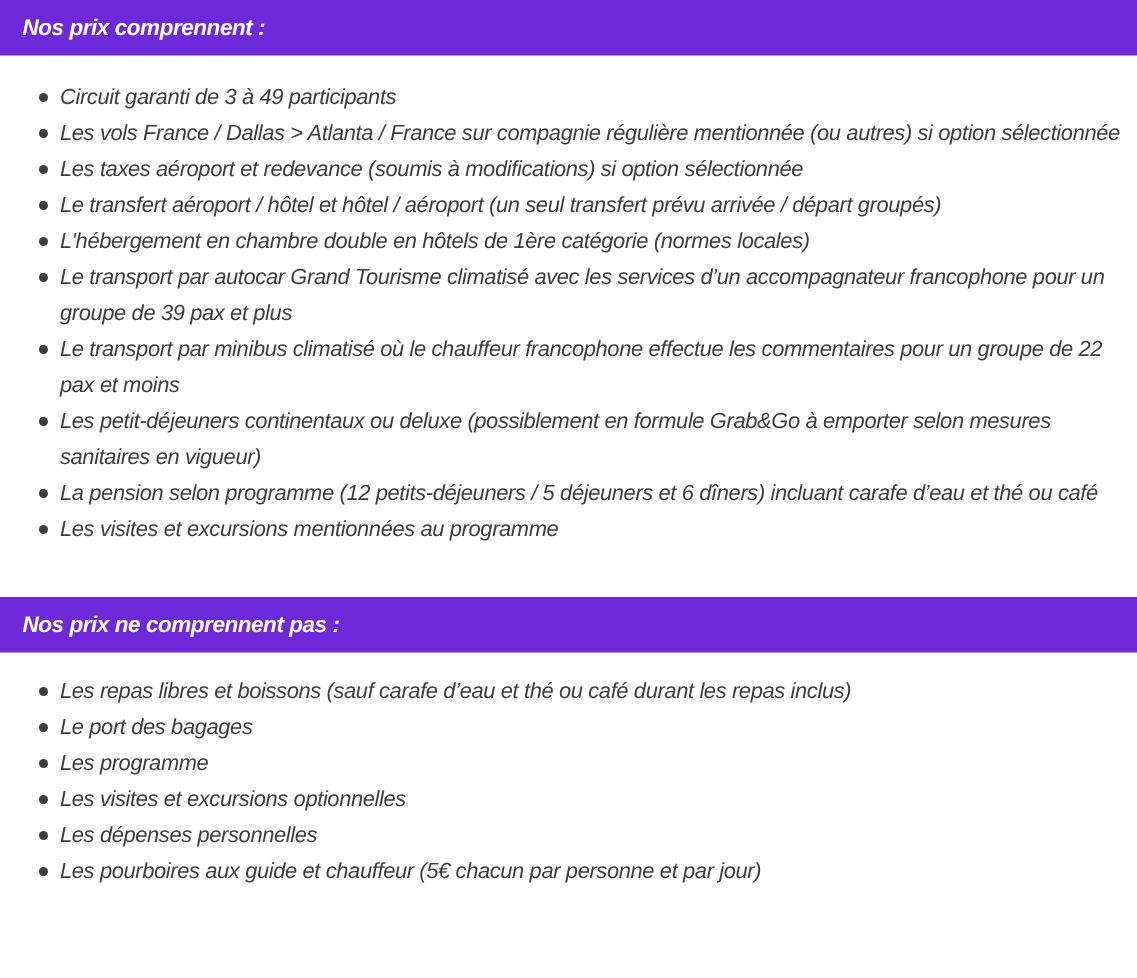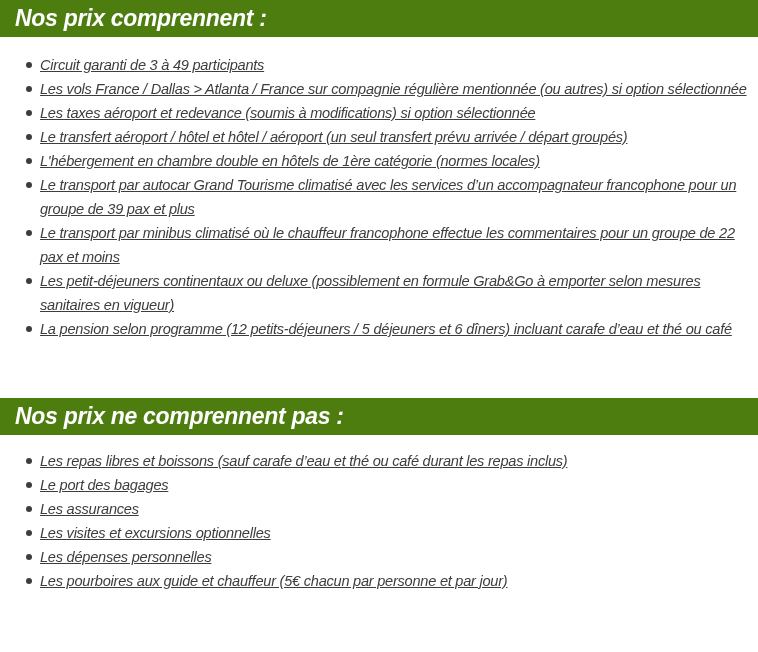--- a/index.html
+++ b/index.html
@@ -12,38 +12,37 @@
     body {
       font-family: "Liberation Sans", "DejaVu Sans", sans-serif;
       color: #3d3d3d;
       position: relative;
     }
     .section-header {
       position: absolute;
       left: 0;
       width: 758px;
       height: 37px;
-      background: #4d7c0f;
+      background: #6d28d9;
       color: #ffffff;
       font-style: italic;
       font-weight: bold;
-      font-size: 23px;
+      font-size: 15px;
       line-height: 37px;
       padding-left: 15px;
       letter-spacing: -0.3px;
       white-space: nowrap;
     }
     #header-1 { top: 0; }
     #header-2 { top: 398px; }
     .item-list {
       position: absolute;
       left: 0;
       width: 758px;
       list-style: none;
-      text-decoration: underline;
     }
     #list-1 { top: 53px; }
     #list-2 { top: 449px; }
     .item {
       position: relative;
       padding-left: 40px;
       padding-right: 4px;
       font-size: 14.6px;
       font-style: italic;
       line-height: 24px;
@@ -66,23 +65,24 @@
 <ul id="list-1" class="item-list">
   <li class="item"><span class="bullet"></span><span>Circuit garanti de 3 à 49 participants</span></li>
   <li class="item"><span class="bullet"></span><span>Les vols France / Dallas &gt; Atlanta / France sur compagnie régulière mentionnée (ou autres) si option sélectionnée</span></li>
   <li class="item"><span class="bullet"></span><span>Les taxes aéroport et redevance (soumis à modifications) si option sélectionnée</span></li>
   <li class="item"><span class="bullet"></span><span>Le transfert aéroport / hôtel et hôtel / aéroport (un seul transfert prévu arrivée / départ groupés)</span></li>
   <li class="item"><span class="bullet"></span><span>L'hébergement en chambre double en hôtels de 1ère catégorie (normes locales)</span></li>
   <li class="item"><span class="bullet"></span><span>Le transport par autocar Grand Tourisme climatisé avec les services d’un accompagnateur francophone pour un groupe de 39 pax et plus</span></li>
   <li class="item"><span class="bullet"></span><span>Le transport par minibus climatisé où le chauffeur francophone effectue les commentaires pour un groupe de 22 pax et moins</span></li>
   <li class="item"><span class="bullet"></span><span>Les petit-déjeuners continentaux ou deluxe (possiblement en formule Grab&amp;Go à emporter selon mesures sanitaires en vigueur)</span></li>
   <li class="item"><span class="bullet"></span><span>La pension selon programme (12 petits-déjeuners / 5 déjeuners et 6 dîners) incluant carafe d’eau et thé ou café</span></li>
+  <li class="item"><span class="bullet"></span><span>Les visites et excursions mentionnées au programme</span></li>
 </ul>
 
 <h2 id="header-2" class="section-header">Nos prix ne comprennent pas :</h2>
 <ul id="list-2" class="item-list">
   <li class="item"><span class="bullet"></span><span>Les repas libres et boissons (sauf carafe d’eau et thé ou café durant les repas inclus)</span></li>
   <li class="item"><span class="bullet"></span><span>Le port des bagages</span></li>
-  <li class="item"><span class="bullet"></span><span>Les assurances</span></li>
+  <li class="item"><span class="bullet"></span><span>Les programme</span></li>
   <li class="item"><span class="bullet"></span><span>Les visites et excursions optionnelles</span></li>
   <li class="item"><span class="bullet"></span><span>Les dépenses personnelles</span></li>
   <li class="item"><span class="bullet"></span><span>Les pourboires aux guide et chauffeur (5€ chacun par personne et par jour)</span></li>
 </ul>
 
 </body></html>

